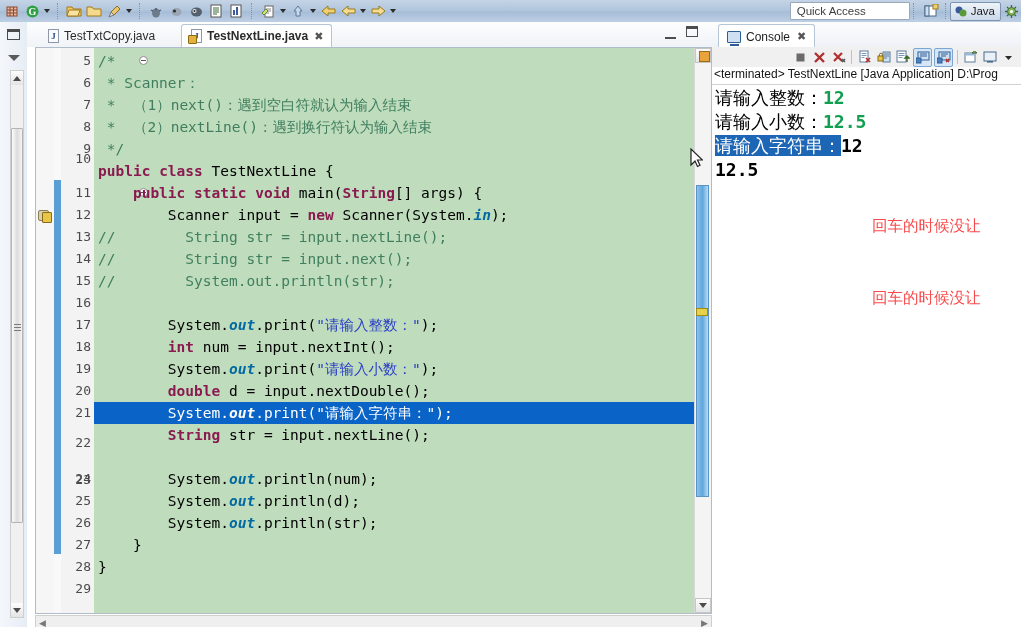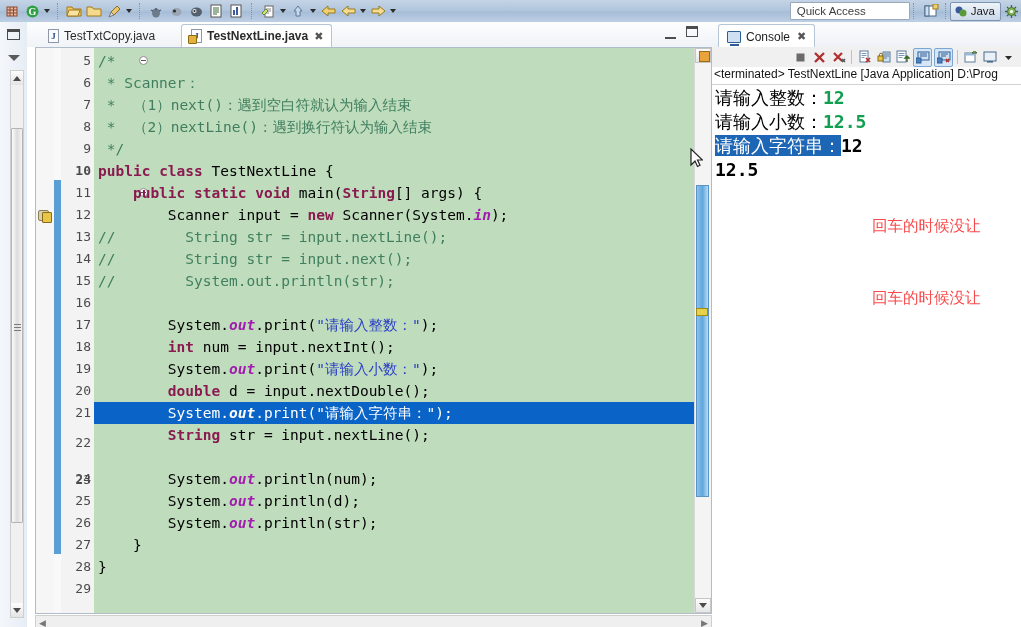--- a/index.html
+++ b/index.html
@@ -93,21 +93,21 @@
       font-family:"DejaVu Sans Mono","Liberation Mono",monospace;font-size:13px;color:#4a4a4a;line-height:22px;height:22px;}
   .fold{position:absolute;left:58px;width:12px;height:22px;line-height:22px;}
   .fold i{position:absolute;left:-13px;top:6px;width:9px;height:9px;border:1px solid #8d8d8d;background:#fff;border-radius:5px;box-sizing:border-box;}
   .fold i::after{content:"";position:absolute;left:1px;top:3px;width:5px;height:1px;background:#555;}
 
   .cl{position:absolute;left:0;right:0;height:22px;line-height:22px;white-space:pre;
       font-family:"DejaVu Sans Mono","Liberation Mono",monospace;font-size:14.5px;color:#000;}
   .kw{color:#8a1a50;font-weight:bold;}
   .cm{color:#3f7f5f;}
   .str{color:#2a3ec6;}
-  .fld{color:#a21caf;font-weight:bold;font-style:italic;}
+  .fld{color:#0369a1;font-weight:bold;font-style:italic;}
   .sel{background:#0a64c8;color:#fff;}
   .sel .str,.sel .fld,.sel .kw{color:#fff;}
 
   .warnicon{position:absolute;left:2px;width:14px;height:14px;}
   .warnicon .w1{position:absolute;left:0;top:2px;width:9px;height:9px;background:#d6d0b0;border:1px solid #8b7f52;border-radius:2px;}
   .warnicon .w2{position:absolute;left:4px;top:4px;width:8px;height:9px;background:#e8c547;border:1px solid #8a6a12;border-radius:1px;}
 
   .ed-vscroll{position:absolute;right:0;top:0;width:16px;height:565px;background:#f4f4f4;border-left:1px solid #d8d8d8;}
   .ed-vscroll .a-up,.ed-vscroll .a-dn{width:16px;height:15px;display:flex;align-items:center;justify-content:center;background:linear-gradient(to bottom,#fbfbfb,#e6e6e6);border:1px solid #c6c6c6;box-sizing:border-box;}
   .ed-vscroll .a-up::after{content:"";border-left:4px solid transparent;border-right:4px solid transparent;border-bottom:5px solid #4c4c4c;}
@@ -341,21 +341,21 @@
           </div>
         <div class="changebar">
           <div class="cb" style="top:132px;height:374px;"></div>
         </div>
         <div class="gutter-num" id="lineNumbers">
             <div class="ln" style="top: 2px;">5</div>
             <div class="ln" style="top: 24px;">6</div>
             <div class="ln" style="top: 46px;">7</div>
             <div class="ln" style="top: 68px;">8</div>
             <div class="ln" style="top: 90px;">9</div>
-            <div class="ln" style="top: 112px; font-weight: bold;">10</div>
+            <div class="ln" style="top: 100px;">10</div>
             <div class="ln" style="top: 134px;">11</div>
             <div class="ln" style="top: 156px;">12</div>
             <div class="ln" style="top: 178px;">13</div>
             <div class="ln" style="top: 200px;">14</div>
             <div class="ln" style="top: 222px;">15</div>
             <div class="ln" style="top: 244px;">16</div>
             <div class="ln" style="top: 266px;">17</div>
             <div class="ln" style="top: 288px;">18</div>
             <div class="ln" style="top: 310px;">19</div>
             <div class="ln" style="top: 332px;">20</div>

